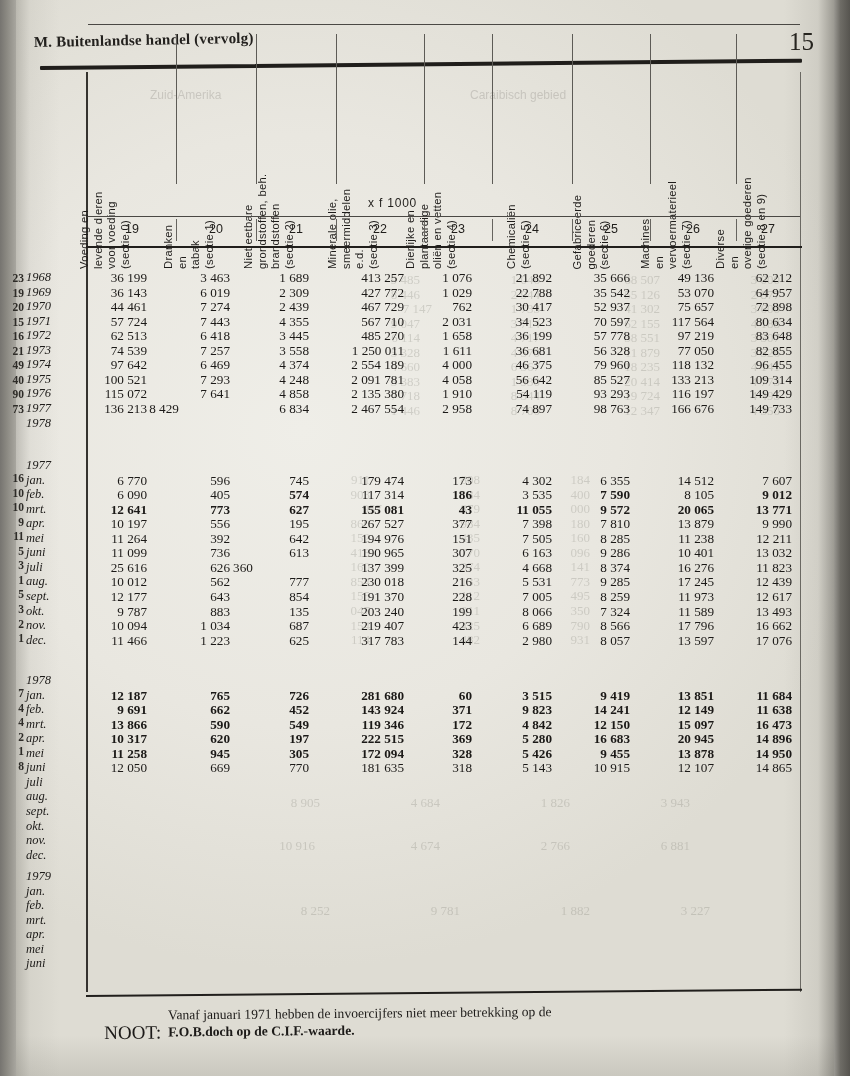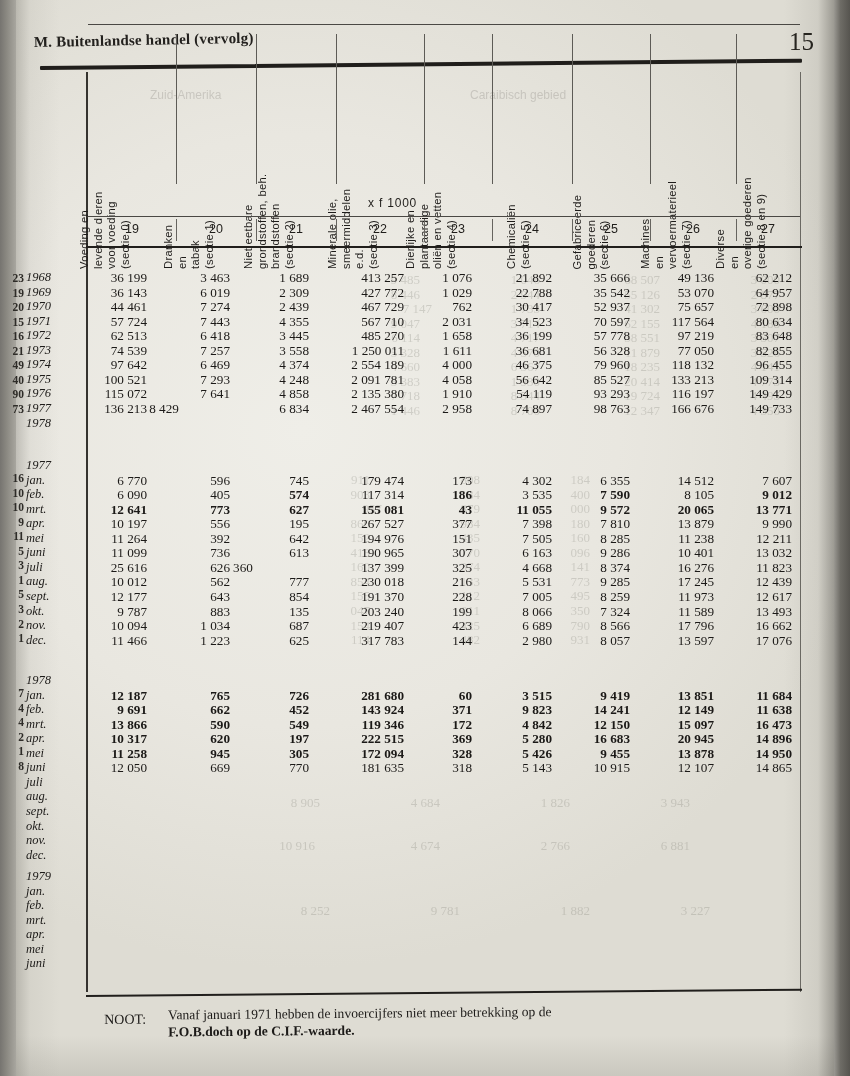--- a/index.html
+++ b/index.html
@@ -245,23 +245,23 @@
   }
   .noot {
     position: absolute;
     left: 104px; top: 1006px;
     width: 700px;
     transform: rotate(-0.5deg);
     transform-origin: left top;
   }
   .noot-label {
     position: absolute;
-    left: 0; top: 6px;
+    left: 0; top: 16px;
     font-family: "Liberation Serif", serif;
-    font-size: 14px;
+    font-size: 19px;
     color: #1c1a18;
   }
   .noot-text {
     position: absolute;
     left: 64px; top: 1px;
     width: 620px;
     font-family: "Liberation Serif", serif;
     font-size: 13.6px;
     line-height: 17px;
     color: #1c1a18;

